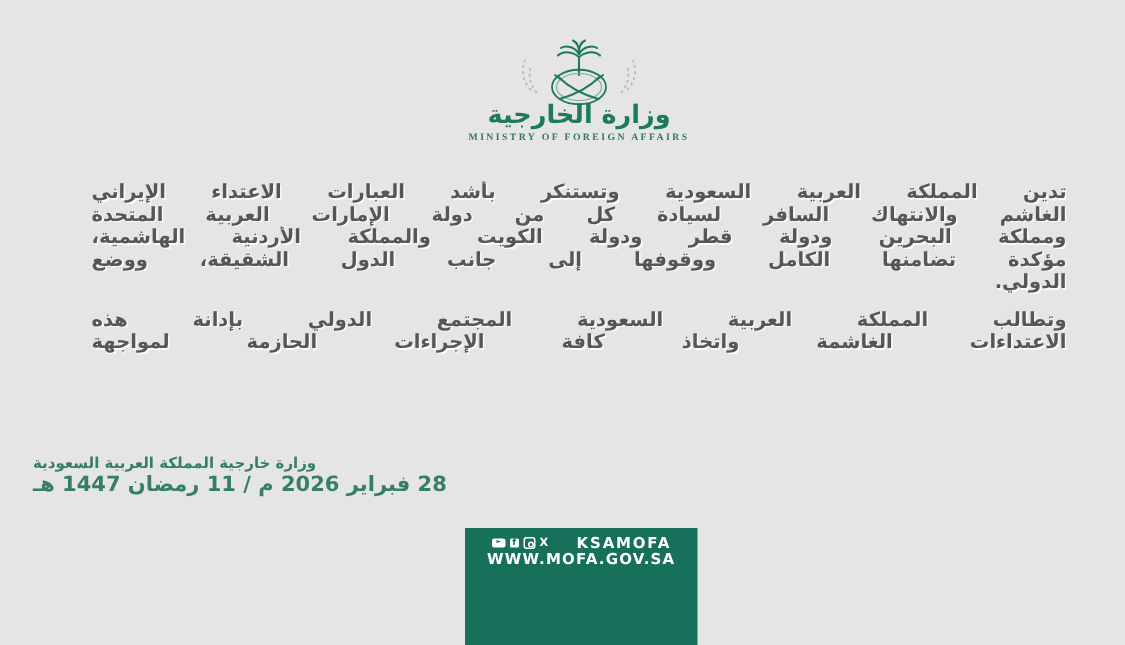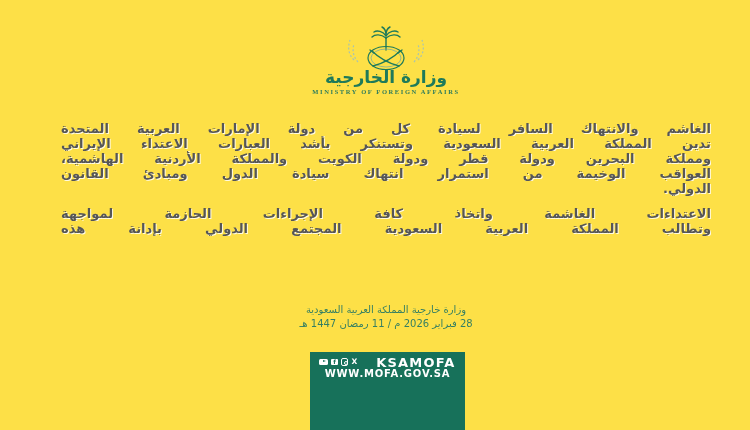--- a/index.html
+++ b/index.html
@@ -1,17 +1,17 @@
 <!DOCTYPE html>
 <html><head>
 <meta charset="utf-8">
 <style>
   html,body{margin:0;padding:0;background:#f8f7f4;}
   .page{
-    position:relative;width:750px;height:430px;background:#fde047;
+    position:relative;width:750px;height:430px;background:#e5e5e5;
     overflow:hidden;font-family:"DejaVu Sans",sans-serif;margin:0 auto;
   }
   
   .logo-block{position:absolute;top:26px;left:22px;width:728px;text-align:center;}
   .emblem{display:block;margin:0 auto;}
   .wordmark{
     margin-top:-6px;color:#1e7a5a;font-weight:bold;font-size:17px;line-height:18px;
     direction:rtl;
   }
   .ministry-en{
@@ -22,34 +22,34 @@
   
   .statement{
     position:absolute;left:61px;top:121px;width:650px;direction:rtl;
     color:#565656;font-weight:bold;font-size:13px;line-height:15px;
     text-shadow:1px 1px 0 rgba(255,255,255,0.85);
   }
   .sline{text-align:justify;text-align-last:justify;height:15px;overflow:hidden;}
   .sline.last{text-align:right;text-align-last:start;}
   .pgap{height:10px;}
   
-  .signoff{position:absolute;left:22px;top:303px;width:728px;text-align:center;
-    color:#357f63;font-weight:normal;direction:rtl;}
+  .signoff{position:absolute;left:22px;top:303px;width:728px;text-align:left;
+    color:#357f63;font-weight:bold;direction:rtl;}
   .signoff-l1{font-size:10px;line-height:13px;}
-  .signoff-l2{font-size:10px;line-height:15px;}
+  .signoff-l2{font-size:14px;line-height:15px;}
   
   .footer-box{
     position:absolute;left:310px;top:352px;width:155px;height:78px;
     background:#17715a;color:#ffffff;text-align:center;
   }
   .social-row{
     display:flex;align-items:center;justify-content:center;gap:3px;
     margin-top:6px;height:8px;
   }
-  .handle{font-size:13px;font-weight:bold;letter-spacing:1.2px;margin-left:16px;}
+  .handle{font-size:10px;font-weight:bold;letter-spacing:1.2px;margin-left:16px;}
   .site-url{font-size:10px;font-weight:bold;letter-spacing:0.8px;margin-top:2px;}
   
   .ic{display:inline-block;vertical-align:middle;position:relative;}
   .ic-yt{width:9px;height:6.5px;background:#fff;border-radius:1.5px;}
   .ic-yt::after{content:"";position:absolute;left:3.2px;top:1.6px;
     border-left:3px solid #17715a;border-top:1.6px solid transparent;border-bottom:1.6px solid transparent;}
   .ic-fb{width:6.5px;height:6.5px;background:#fff;border-radius:1px;}
   .ic-fb::after{content:"f";position:absolute;left:0;top:0;width:6.5px;height:6.5px;
     color:#17715a;font-size:6px;font-weight:bold;line-height:6.5px;text-align:center;
     font-family:"DejaVu Sans",sans-serif;}
@@ -95,28 +95,28 @@
         <path d="M74,25 C68,31 58,37 47,40"></path>
         <path d="M44,24 L48,27"></path>
         <path d="M76,24 L72,27"></path>
       </g>
     </svg>
     <div class="wordmark">وزارة الخارجية</div>
     <div class="ministry-en">MINISTRY OF FOREIGN AFFAIRS</div>
   </div>
 
   <div class="statement">
+    <div class="sline">تدين المملكة العربية السعودية وتستنكر بأشد العبارات الاعتداء الإيراني</div>
     <div class="sline">الغاشم والانتهاك السافر لسيادة كل من دولة الإمارات العربية المتحدة</div>
-    <div class="sline">تدين المملكة العربية السعودية وتستنكر بأشد العبارات الاعتداء الإيراني</div>
     <div class="sline">ومملكة البحرين ودولة قطر ودولة الكويت والمملكة الأردنية الهاشمية،</div>
-    <div class="sline">العواقب الوخيمة من استمرار انتهاك سيادة الدول ومبادئ القانون</div>
+    <div class="sline">مؤكدة تضامنها الكامل ووقوفها إلى جانب الدول الشقيقة، ووضع</div>
     <div class="sline last">الدولي.</div>
     <div class="pgap"></div>
+    <div class="sline">وتطالب المملكة العربية السعودية المجتمع الدولي بإدانة هذه</div>
     <div class="sline">الاعتداءات الغاشمة واتخاذ كافة الإجراءات الحازمة لمواجهة</div>
-    <div class="sline">وتطالب المملكة العربية السعودية المجتمع الدولي بإدانة هذه</div>
   </div>
 
   <div class="signoff">
     <div class="signoff-l1">وزارة خارجية المملكة العربية السعودية</div>
     <div class="signoff-l2">28 فبراير 2026 م / 11 رمضان 1447 هـ</div>
   </div>
 
   <div class="footer-box">
     <div class="social-row">
       <span class="ic ic-yt"></span>

